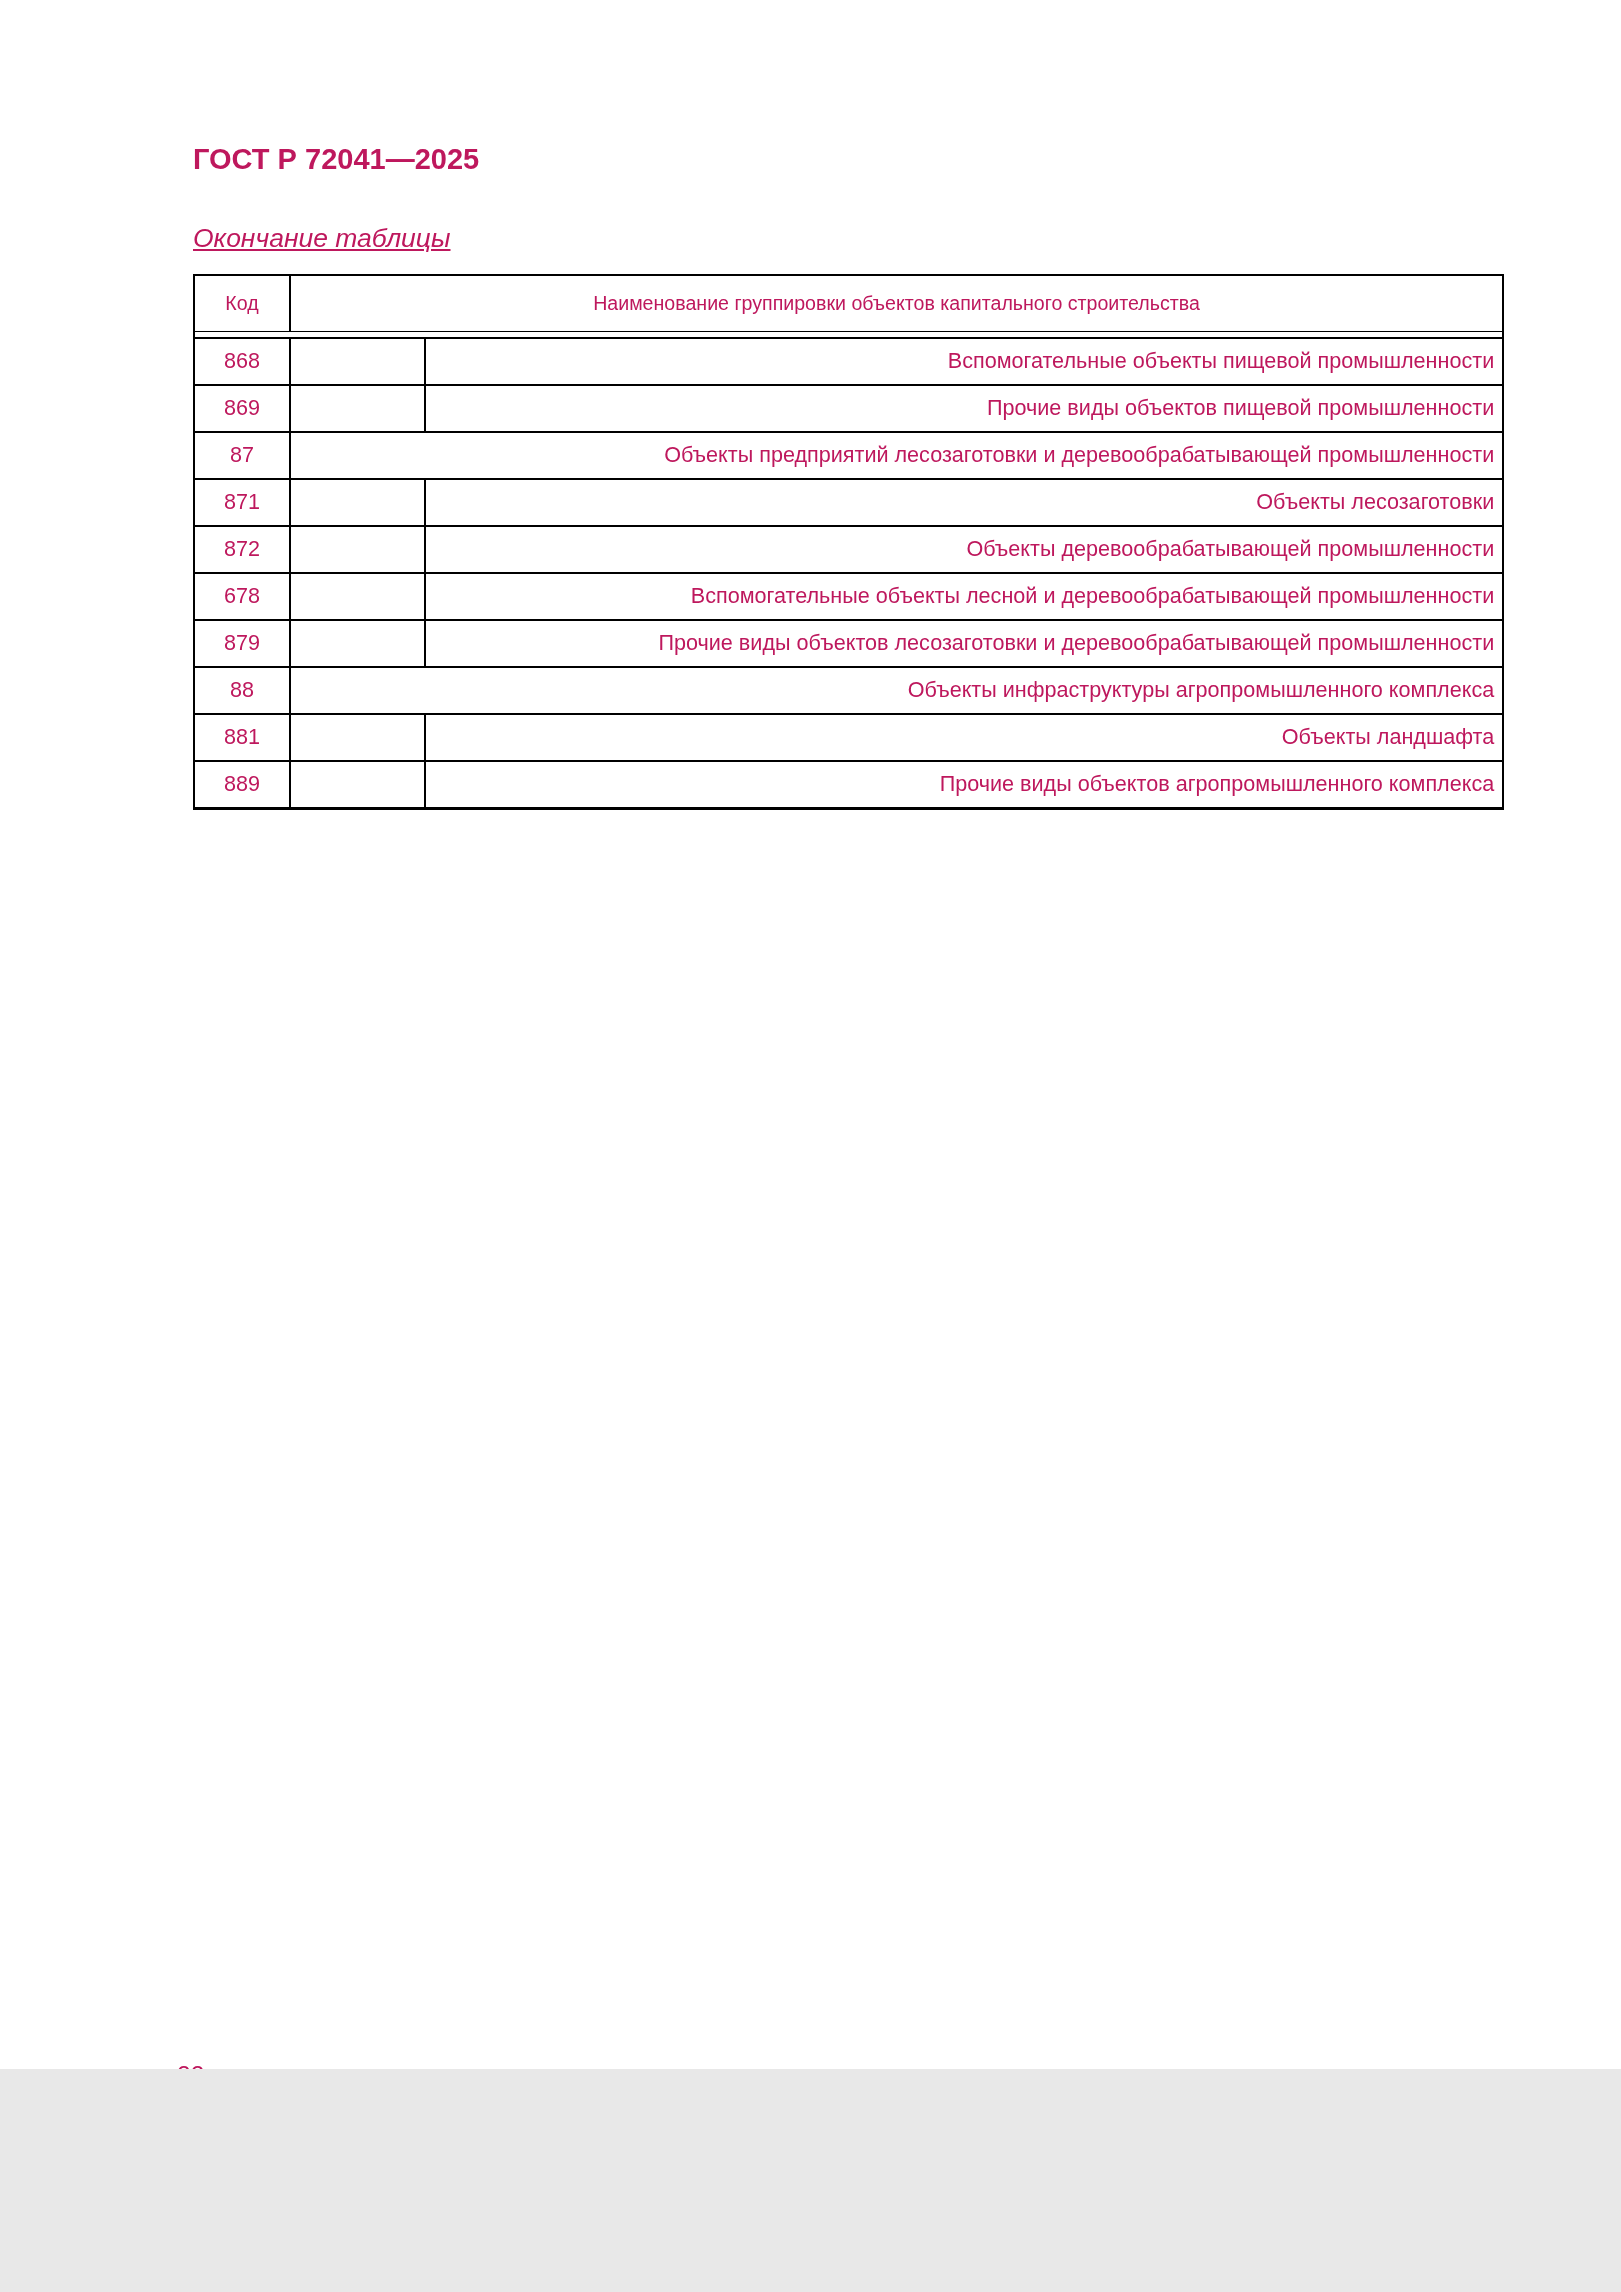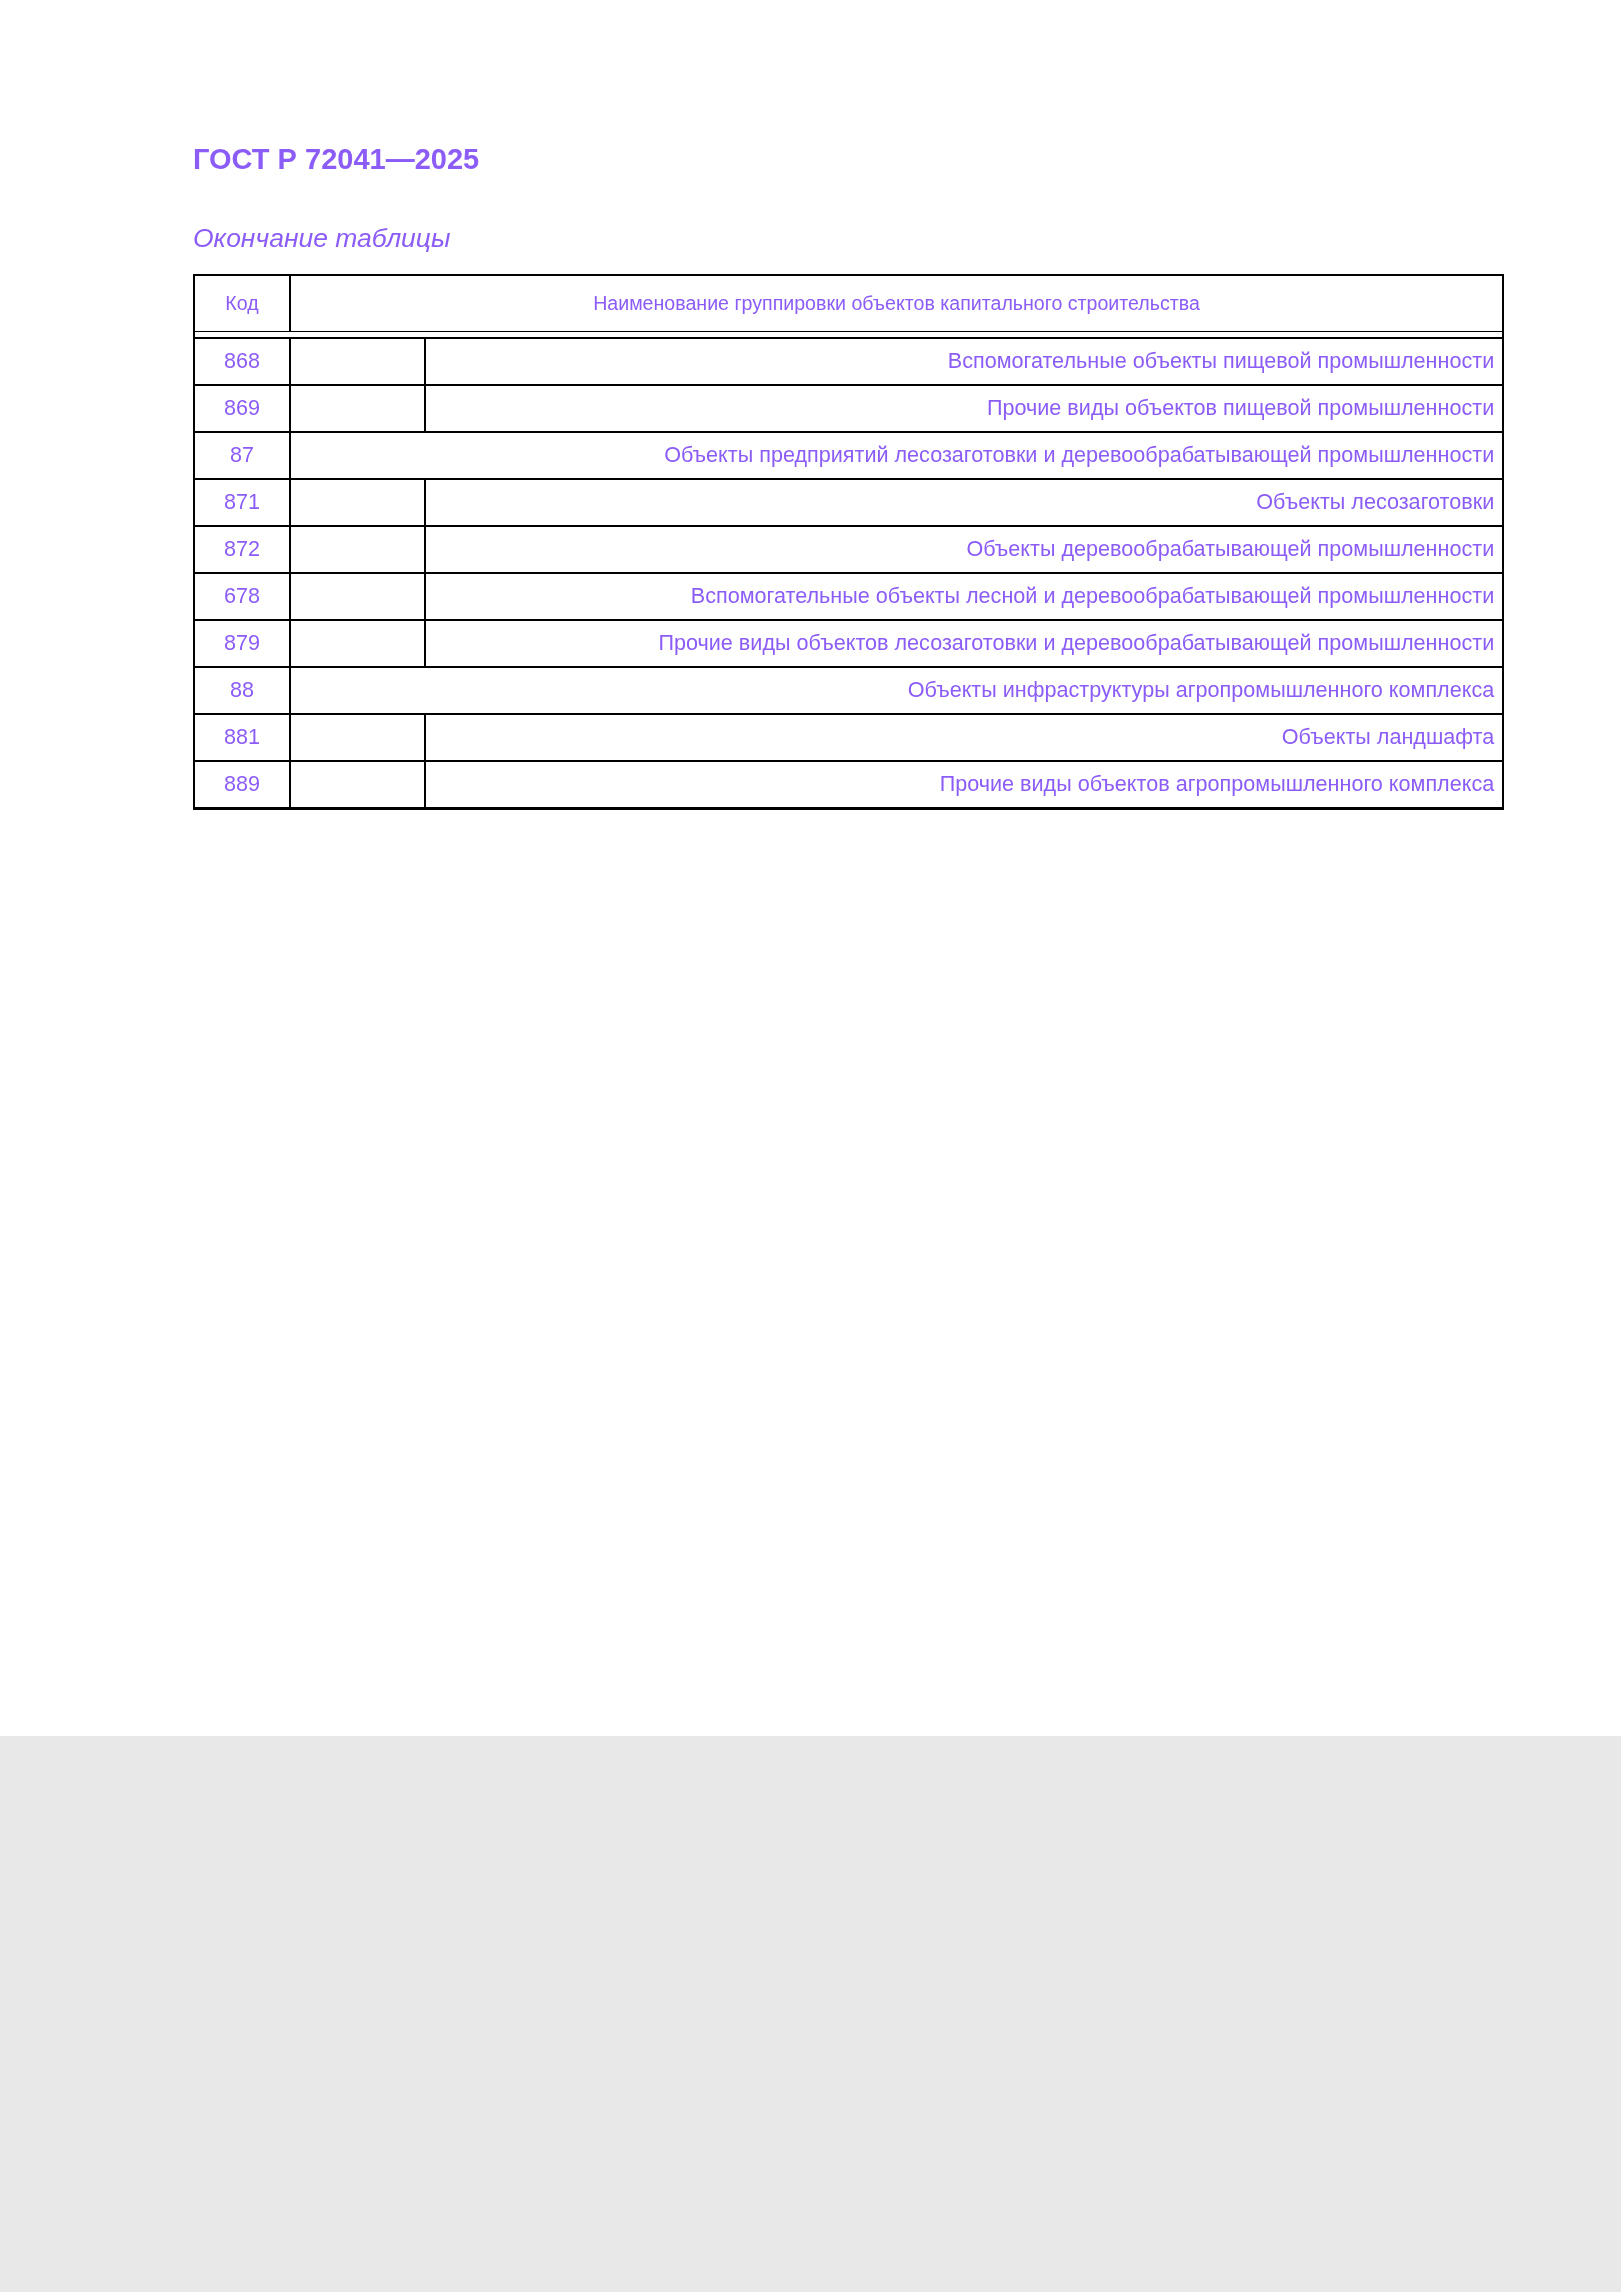--- a/index.html
+++ b/index.html
@@ -3,41 +3,42 @@
 <meta charset="utf-8">
 <style>
   html, body {
     margin: 0;
     padding: 0;
     background: #e8e8e8;
   }
   .page {
     position: relative;
     width: 1621px;
-    height: 1736px;
+    height: 2069px;
     margin: 0 auto;
     background: #ffffff;
     font-family: "Liberation Sans", sans-serif;
-    color: #8b5cf6;
+    color: #be185d;
   }
   .doc-code {
     position: absolute;
     left: 193px;
     top: 143px;
     font-size: 29px;
     font-weight: bold;
     white-space: nowrap;
   }
   .table-caption {
     position: absolute;
     left: 193px;
     top: 223px;
     font-size: 26.5px;
     font-style: italic;
     white-space: nowrap;
+    text-decoration: underline;
   }
   table.class-table {
     position: absolute;
     left: 193px;
     top: 274px;
     width: 1311px;
     table-layout: fixed;
     border-collapse: collapse;
     border: 2.9px solid #000;
     border-bottom-width: 3.9px;

